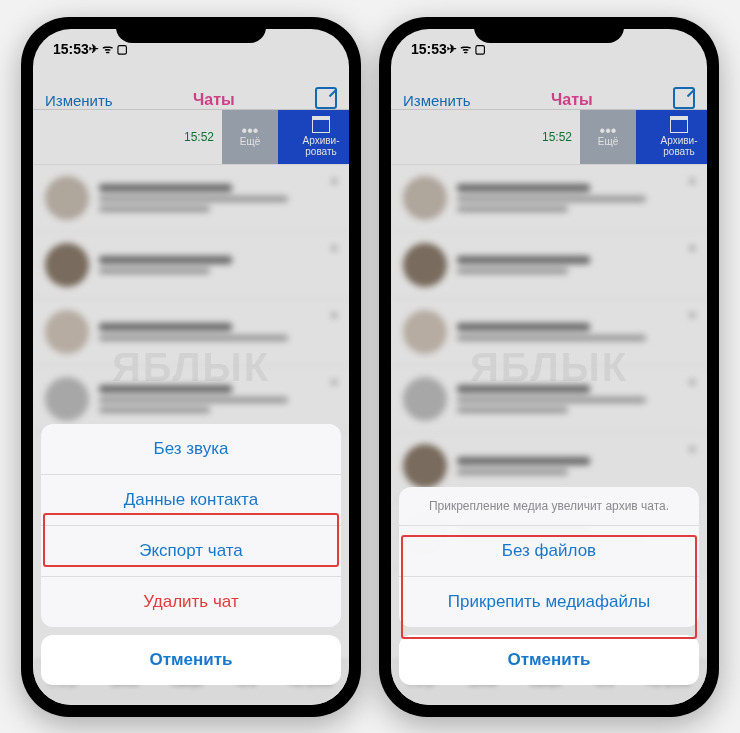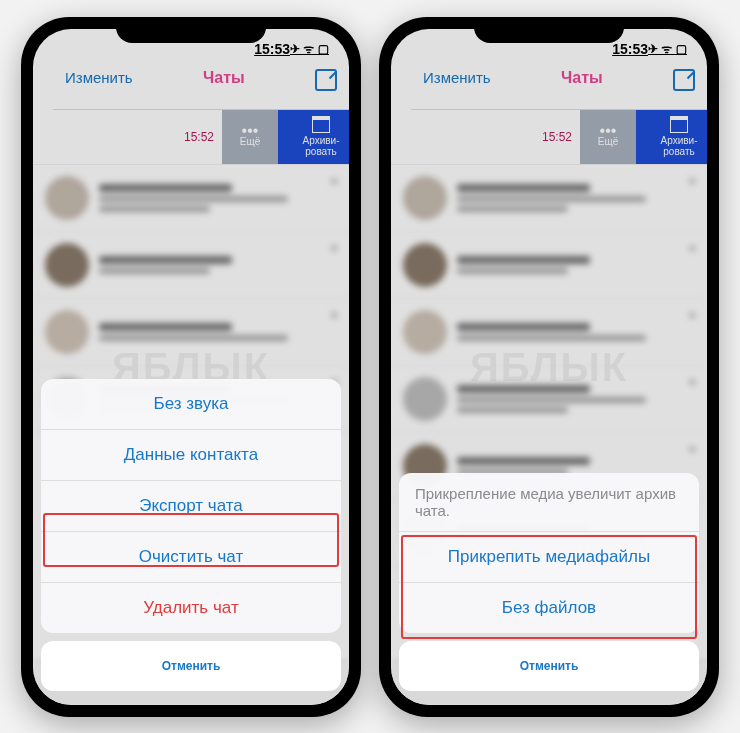--- a/index.html
+++ b/index.html
@@ -1,51 +1,51 @@
 <!DOCTYPE html>
 <html><head>
 <meta charset="utf-8">
 <style>
   html,body{margin:0;padding:0;background:#f2f2f2;font-family:-apple-system,Helvetica,Arial,sans-serif;}
   .stage{width:740px;height:733px;display:flex;justify-content:center;align-items:center;gap:18px;}
   .phone{width:340px;height:700px;background:#000;border-radius:48px;padding:12px;box-sizing:border-box;position:relative;box-shadow:0 8px 30px rgba(0,0,0,.3);}
   .screen{width:100%;height:100%;background:#fff;border-radius:38px;overflow:hidden;position:relative;}
   .notch{position:absolute;top:0;left:50%;transform:translateX(-50%);width:150px;height:26px;background:#000;border-bottom-left-radius:16px;border-bottom-right-radius:16px;z-index:50;}
-  .statusbar{height:40px;display:flex;align-items:center;justify-content:flex-end;padding:0 20px;font-size:14px;font-weight:600;text-decoration:underline;}
+  .statusbar{height:40px;display:flex;align-items:center;justify-content:flex-start;padding:0 20px;font-size:14px;font-weight:600;}
   .statusbar .right{display:flex;gap:4px;align-items:center;font-size:12px;}
-  .navbar{height:40px;display:flex;align-items:flex-start;justify-content:space-between;padding:0 12px;border-bottom:.5px solid #ddd;margin-left:20px;}
+  .navbar{height:40px;display:flex;align-items:flex-end;justify-content:space-between;padding:0 12px;border-bottom:.5px solid #ddd;}
   .navbar .title{font-weight:600;font-size:16px;color:#ec4899;}
   .navbar .link{color:#1878c9;font-size:15px;}
   .compose{width:18px;height:18px;border:2px solid #1878c9;border-radius:3px;position:relative;}
   .compose::after{content:"";position:absolute;width:10px;height:2px;background:#1878c9;transform:rotate(-45deg);top:3px;right:-3px;}
   .swiperow{height:54px;display:flex;justify-content:flex-end;border-bottom:.5px solid #eee;}
-  .swiperow .time{font-size:12px;color:#be185d;align-self:center;margin-right:8px;text-align:center;}
+  .swiperow .time{font-size:12px;color:#15803d;align-self:center;margin-right:8px;text-align:center;}
   .swipebtn{width:56px;height:100%;display:flex;flex-direction:column;align-items:center;justify-content:center;font-size:10px;color:#fff;}
   .swipebtn.more{background:#a9b2bf;}
   .swipebtn.archive{background:#1d4ed8;padding-left:15px;}
   .swipebtn .dots{font-size:16px;line-height:10px;}
   .swipebtn .box{width:16px;height:12px;border:1.5px solid #fff;border-top-width:4px;margin-bottom:2px;}
   .chatrow{height:66px;border-bottom:.5px solid #eee;display:flex;align-items:center;padding:0 12px;gap:10px;filter:blur(3px);}
   .avatar{width:44px;height:44px;border-radius:50%;background:#c8bdb2;flex:none;}
   .avatar.a2{background:#8a7a6a;}
   .avatar.a3{background:#d0c4b8;}
   .avatar.a4{background:#bfbfbf;}
   .chattext{flex:1;display:flex;flex-direction:column;gap:4px;}
   .line{height:8px;background:#777;border-radius:3px;}
   .line.w1{width:60%;}
   .line.w2{width:85%;height:6px;background:#aaa;}
   .line.w3{width:50%;height:6px;background:#aaa;}
   .rightcol{font-size:10px;color:#aaa;align-self:flex-start;margin-top:10px;}
   .overlay{position:absolute;inset:0;background:rgba(0,0,0,.12);display:flex;flex-direction:column;justify-content:flex-end;padding:8px;z-index:20;}
   .sheet{background:rgba(248,248,250,.97);border-radius:12px;margin-bottom:8px;overflow:hidden;}
-  .sheet .header{font-size:15px;color:#8a8a8f;padding:12px 16px;border-bottom:.5px solid #ddd;}
+  .sheet .header{font-size:12px;color:#8a8a8f;text-align:center;padding:12px 16px;border-bottom:.5px solid #ddd;}
   .sheet .item{height:50px;display:flex;align-items:center;justify-content:center;font-size:17px;color:#1878c9;border-bottom:.5px solid #ddd;}
   .sheet .item:last-child{border-bottom:none;}
   .sheet .item.destructive{color:#e23b3b;}
-  .cancel{background:#fff;border-radius:12px;height:50px;display:flex;align-items:center;justify-content:center;font-size:12px;font-weight:600;color:#1878c9;margin-bottom:6px;}
+  .cancel{background:#fff;border-radius:12px;height:50px;display:flex;align-items:center;justify-content:center;font-size:17px;font-weight:600;color:#1878c9;margin-bottom:12px;}
   .highlight{position:absolute;border:2px solid #e03c3c;border-radius:3px;z-index:30;pointer-events:none;}
   .tabbar{position:absolute;bottom:0;left:0;right:0;height:44px;display:flex;justify-content:space-around;align-items:center;font-size:9px;color:#888;background:#f7f7f7;border-top:.5px solid #ddd;filter:blur(2px);}
   .watermark{position:absolute;top:50%;left:50%;transform:translate(-50%,-50%);font-size:40px;font-weight:700;color:rgba(0,0,0,.06);letter-spacing:2px;z-index:5;pointer-events:none;}
 </style>
 </head>
 <body>
 
 <div class="stage">
 
   <div class="phone">
@@ -115,21 +115,20 @@
         <span>Камера</span>
         <span>Чаты</span>
         <span>Настройки</span>
       </div>
 
       <div class="overlay">
         <div class="sheet">
           <div class="item">Без звука</div>
           <div class="item">Данные контакта</div>
           <div class="item">Экспорт чата</div>
-          <div class="item">Очистить чат</div>
           <div class="item destructive">Удалить чат</div>
         </div>
         <div class="cancel">Отменить</div>
       </div>
       <div class="highlight" style="left:10px;right:10px;top:484px;height:50px;"></div>
     </div>
   </div>
 
   <div class="phone">
     <div class="notch"></div>
@@ -212,22 +211,22 @@
         <span>Статус</span>
         <span>Звонки</span>
         <span>Камера</span>
         <span>Чаты</span>
         <span>Настройки</span>
       </div>
 
       <div class="overlay">
         <div class="sheet">
           <div class="header">Прикрепление медиа увеличит архив чата.</div>
+          <div class="item">Без файлов</div>
           <div class="item">Прикрепить медиафайлы</div>
-          <div class="item">Без файлов</div>
         </div>
         <div class="cancel">Отменить</div>
       </div>
       <div class="highlight" style="left:10px;right:10px;bottom:66px;height:100px;"></div>
     </div>
   </div>
 
 </div>
 
 </body></html>

